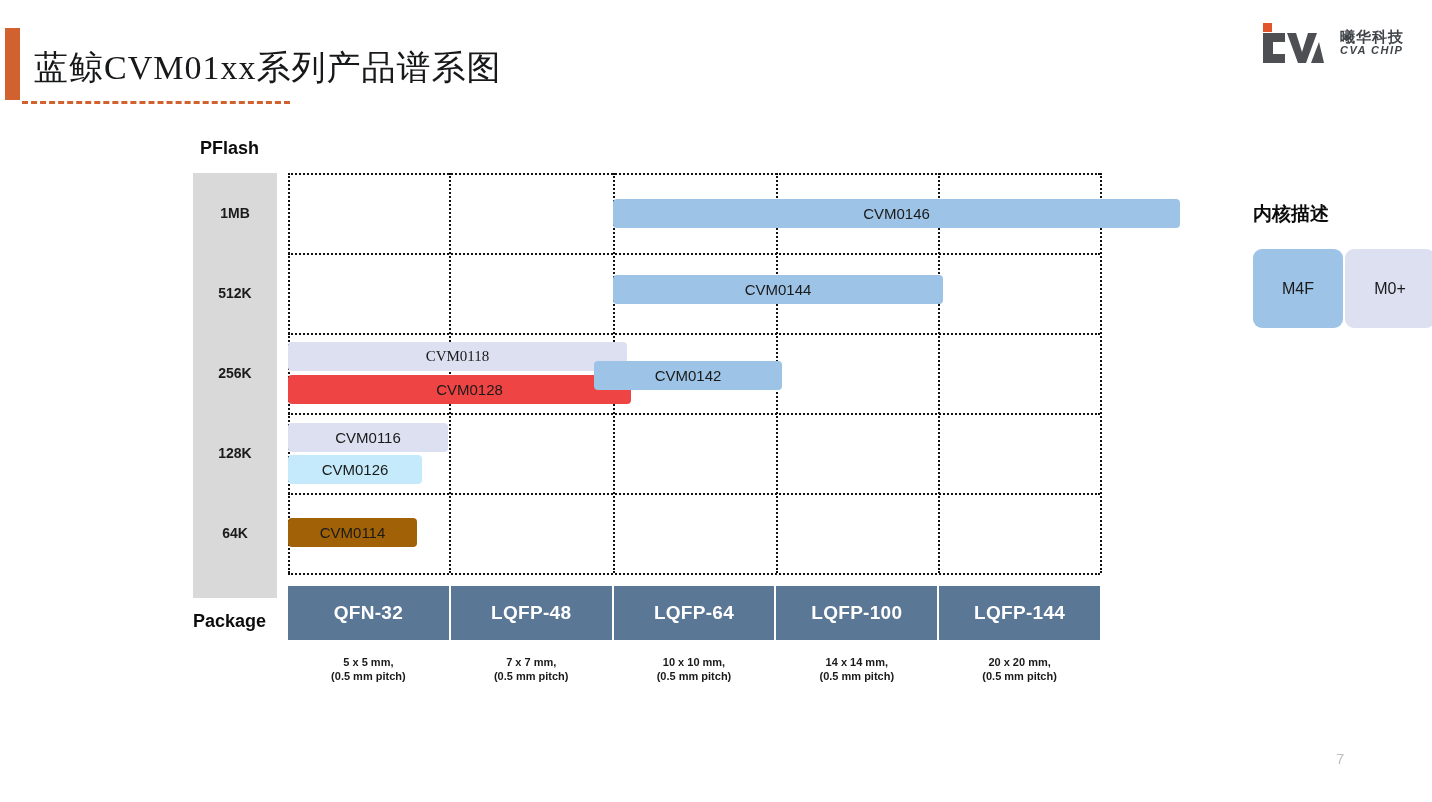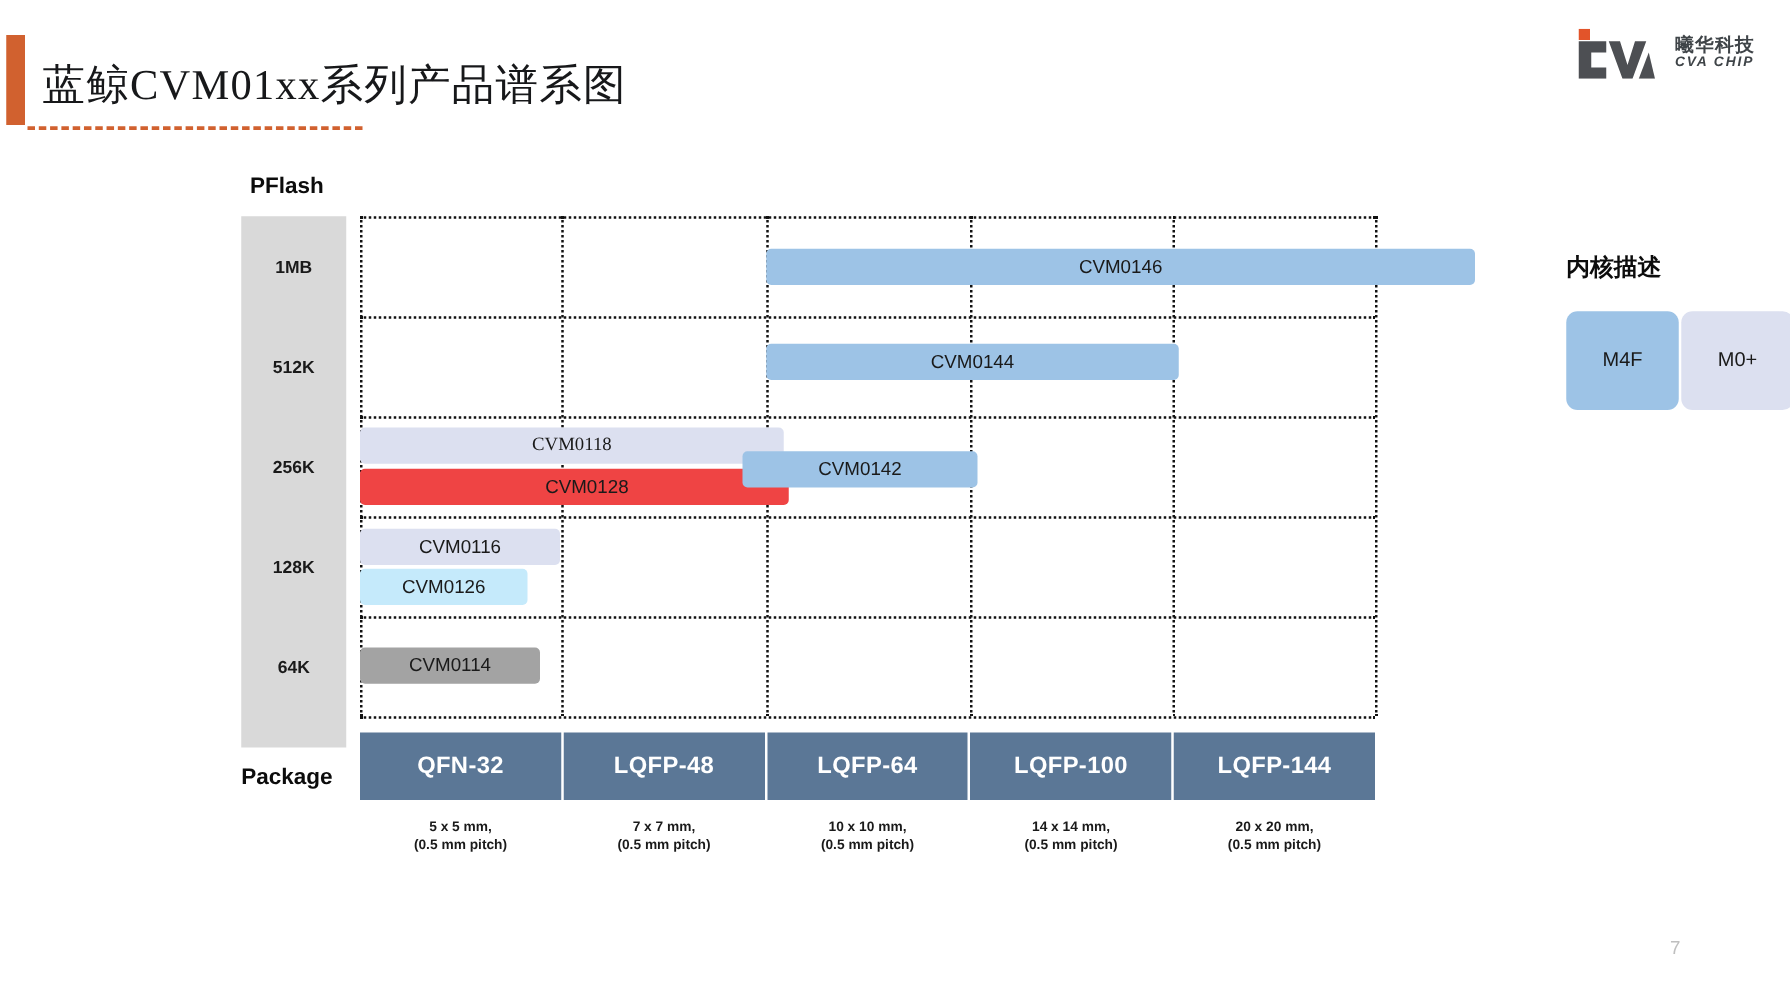--- a/index.html
+++ b/index.html
@@ -119,21 +119,21 @@
     </div>
     <div class="chip-bar" style="left: 306px; width: 188px; top: 188px; background: rgb(157, 195, 230);">
       <span>CVM0142</span>
     </div>
     <div class="chip-bar" style="left: 0px; width: 160px; top: 250px; background: rgb(220, 224, 240);">
       <span>CVM0116</span>
     </div>
     <div class="chip-bar" style="left: 0px; width: 134px; top: 282px; background: rgb(197, 234, 251);">
       <span>CVM0126</span>
     </div>
-    <div class="chip-bar" style="left: 0px; width: 144px; top: 345px; background: #a3a3a3;">
+    <div class="chip-bar" style="left: 0px; width: 129px; top: 345px; background: #a16207;">
       <span>CVM0114</span>
     </div>
   </div>
 
 <div id="package-header-row">
     <div class="package-cell">
       <span>QFN-32</span>
     </div>
     <div class="package-cell">
       <span>LQFP-48</span>

